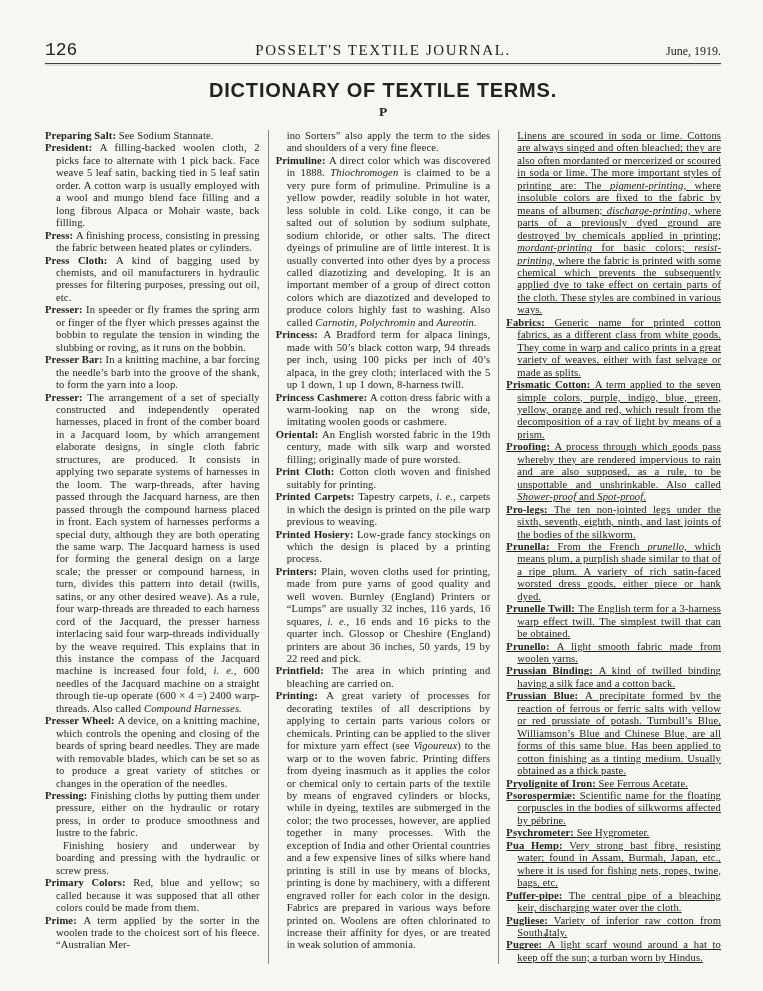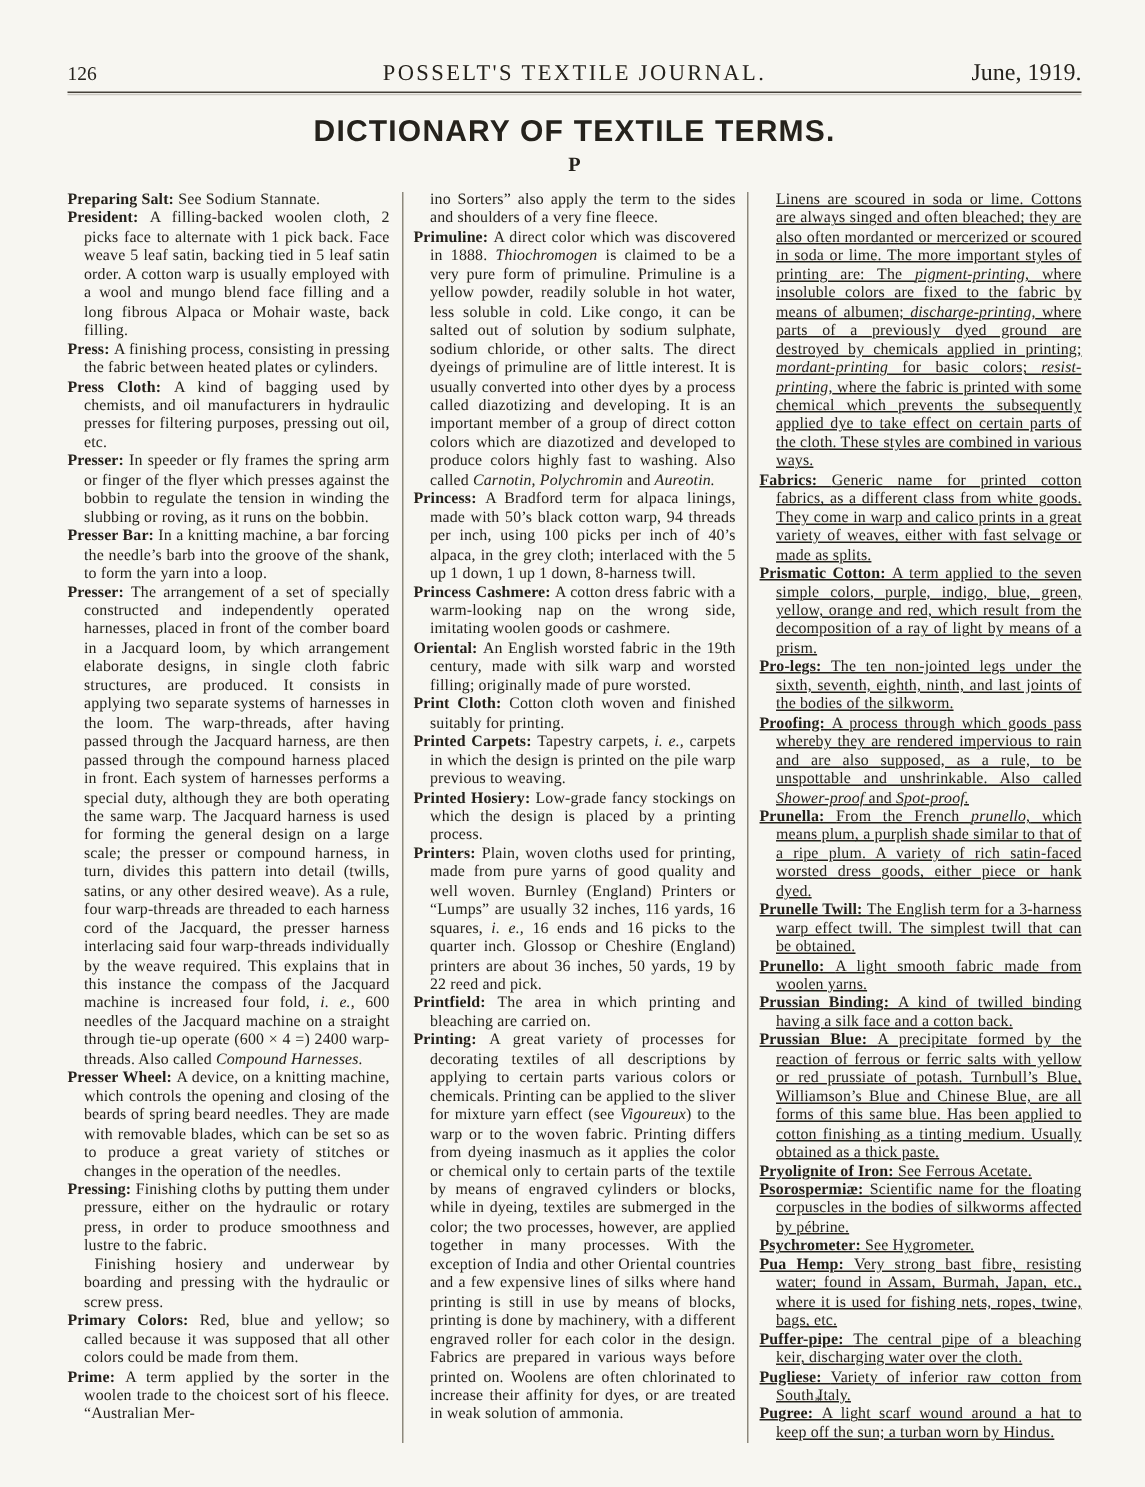--- a/index.html
+++ b/index.html
@@ -5,23 +5,23 @@
   html,body{margin:0;padding:0;}
   body{
     width:763px;height:991px;
     background:#f7f6f1;
     color:#25221c;
     font-family:"Liberation Serif","DejaVu Serif",serif;
     overflow:hidden;
   }
   .page{padding:40px 42px 10px 45px;position:relative;}
   .header{display:flex;align-items:baseline;font-size:12.5px;}
-  .header .pageno{width:120px;font-size:13px;}
+  .header .pageno{width:120px;font-size:18px;font-family:Liberation Mono, monospace;}
   .header .jtitle{flex:1;text-align:center;letter-spacing:1.6px;font-size:15px;}
-  .header .idate{width:120px;text-align:right;font-size:16px;}
+  .header .idate{width:120px;text-align:right;font-size:12px;}
   .header-rule{border-bottom:1.6px solid #45413a;margin-top:3px;box-shadow:0 1.5px 0 rgba(80,75,65,.25);}
   .article-title{text-align:center;font-weight:bold;font-size:20px;letter-spacing:.8px;margin-top:15px;font-family:Liberation Sans, sans-serif;}
   .section-letter{text-align:center;font-weight:bold;font-size:13.5px;margin-top:2px;}
   .columns{display:flex;margin-top:10px;align-items:stretch;}
   .col{flex:1;padding:0 8px 0 7px;}
   .col:first-child{padding-left:0;}
   .col + .col{border-left:1px solid #8d887c;}
   .col:last-child{padding-right:0;text-decoration:underline;}
   p.entry{
     margin:0;
@@ -76,22 +76,22 @@
         <p class="entry"><span class="term">Printed Carpets:  </span>Tapestry carpets, <i>i. e.,</i> carpets in which the design is printed on the pile warp previous to weaving.</p>
         <p class="entry"><span class="term">Printed Hosiery:  </span>Low-grade fancy stockings on which the design is placed by a printing process.</p>
         <p class="entry"><span class="term">Printers:  </span>Plain, woven cloths used for printing, made from pure yarns of good quality and well woven.  Burnley (England) Printers or “Lumps” are usually 32 inches, 116 yards, 16 squares, <i>i. e.,</i> 16 ends and 16 picks to the quarter inch.  Glossop or Cheshire (England) printers are about 36 inches, 50 yards, 19 by 22 reed and pick.</p>
         <p class="entry"><span class="term">Printfield:  </span>The area in which printing and bleaching are carried on.</p>
         <p class="entry"><span class="term">Printing:  </span>A great variety of processes for decorating textiles of all descriptions by applying to certain parts various colors or chemicals.  Printing can be applied to the sliver for mixture yarn effect (see <i>Vigoureux</i>) to the warp or to the woven fabric.  Printing differs from dyeing inasmuch as it applies the color or chemical only to certain parts of the textile by means of engraved cylinders or blocks, while in dyeing, textiles are submerged in the color; the two processes, however, are applied together in many processes.  With the exception of India and other Oriental countries and a few expensive lines of silks where hand printing is still in use by means of blocks, printing is done by machinery, with a different engraved roller for each color in the design.  Fabrics are prepared in various ways before printed on.  Woolens are often chlorinated to increase their affinity for dyes, or are treated in weak solution of ammonia.</p>
       </div>
       <div class="col">
         <p class="entry continuation">Linens are scoured in soda or lime.  Cottons are always singed and often bleached; they are also often mordanted or mercerized or scoured in soda or lime.  The more important styles of printing are:  The <i>pigment-printing,</i> where insoluble colors are fixed to the fabric by means of albumen; <i>discharge-printing,</i> where parts of a previously dyed ground are destroyed by chemicals applied in printing; <i>mordant-printing</i> for basic colors; <i>resist-printing,</i> where the fabric is printed with some chemical which prevents the subsequently applied dye to take effect on certain parts of the cloth.  These styles are combined in various ways.</p>
         <p class="entry"><span class="term">Fabrics:  </span>Generic name for printed cotton fabrics, as a different class from white goods.  They come in warp and calico prints in a great variety of weaves, either with fast selvage or made as splits.</p>
         <p class="entry"><span class="term">Prismatic Cotton:  </span>A term applied to the seven simple colors, purple, indigo, blue, green, yellow, orange and red, which result from the decomposition of a ray of light by means of a prism.</p>
+        <p class="entry"><span class="term">Proofing:  </span>A process through which goods pass whereby they are rendered impervious to rain and are also supposed, as a rule, to be unspottable and unshrinkable.  Also called <i>Shower-proof</i> and <i>Spot-proof.</i></p>
         <p class="entry"><span class="term">Pro-legs:  </span>The ten non-jointed legs under the sixth, seventh, eighth, ninth, and last joints of the bodies of the silkworm.</p>
-        <p class="entry"><span class="term">Proofing:  </span>A process through which goods pass whereby they are rendered impervious to rain and are also supposed, as a rule, to be unspottable and unshrinkable.  Also called <i>Shower-proof</i> and <i>Spot-proof.</i></p>
         <p class="entry"><span class="term">Prunella:  </span>From the French <i>prunello,</i> which means plum, a purplish shade similar to that of a ripe plum.  A variety of rich satin-faced worsted dress goods, either piece or hank dyed.</p>
         <p class="entry"><span class="term">Prunelle Twill:  </span>The English term for a 3-harness warp effect twill.  The simplest twill that can be obtained.</p>
         <p class="entry"><span class="term">Prunello:  </span>A light smooth fabric made from woolen yarns.</p>
         <p class="entry"><span class="term">Prussian Binding:  </span>A kind of twilled binding having a silk face and a cotton back.</p>
         <p class="entry"><span class="term">Prussian Blue:  </span>A precipitate formed by the reaction of ferrous or ferric salts with yellow or red prussiate of potash.  Turnbull’s Blue, Williamson’s Blue and Chinese Blue, are all forms of this same blue.  Has been applied to cotton finishing as a tinting medium.  Usually obtained as a thick paste.</p>
         <p class="entry"><span class="term">Pryolignite of Iron:  </span>See Ferrous Acetate.</p>
         <p class="entry"><span class="term">Psorospermiæ:  </span>Scientific name for the floating corpuscles in the bodies of silkworms affected by pébrine.</p>
         <p class="entry"><span class="term">Psychrometer:  </span>See Hygrometer.</p>
         <p class="entry"><span class="term">Pua Hemp:  </span>Very strong bast fibre, resisting water; found in Assam, Burmah, Japan, etc., where it is used for fishing nets, ropes, twine, bags, etc.</p>
         <p class="entry"><span class="term">Puffer-pipe:  </span>The central pipe of a bleaching keir, discharging water over the cloth.</p>

